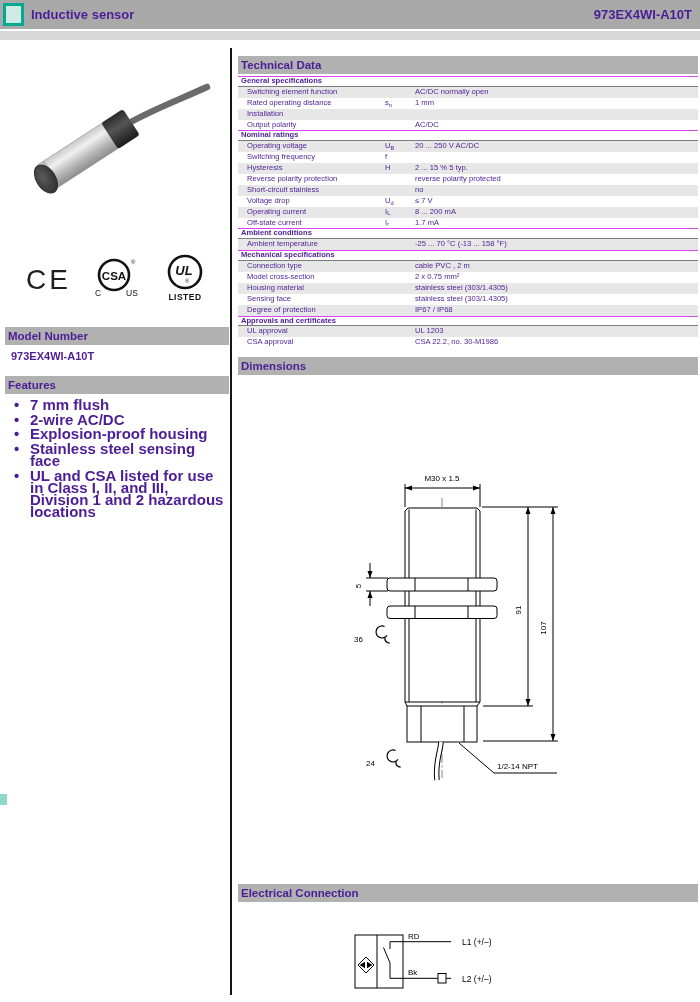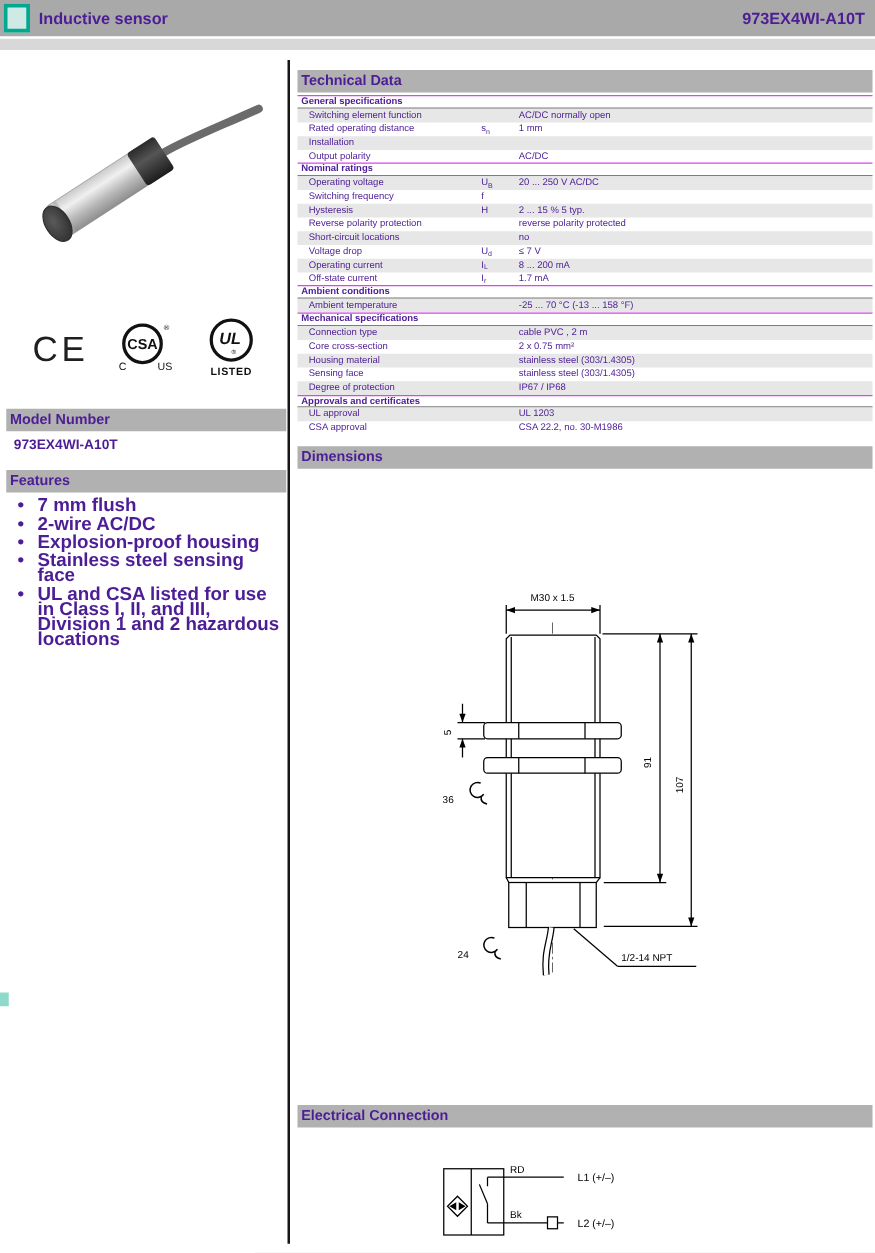--- a/index.html
+++ b/index.html
@@ -181,21 +181,21 @@
         <div class="c3">2 ... 15  % 5  typ.</div>
       </div>
 
       <div class="trow">
         <div class="c1">Reverse polarity protection</div>
         <div class="c2"><span></span><span class="subs"></span></div>
         <div class="c3">reverse polarity protected</div>
       </div>
 
       <div class="trow shaded">
-        <div class="c1">Short-circuit locations</div>
+        <div class="c1">Short-circuit stainless</div>
         <div class="c2"><span></span><span class="subs"></span></div>
         <div class="c3">no</div>
       </div>
 
       <div class="trow">
         <div class="c1">Voltage drop</div>
         <div class="c2"><span>U</span><span class="subs">d</span></div>
         <div class="c3">≤ 7 V</div>
       </div>
 
@@ -227,21 +227,21 @@
 
       </div>
 
       <div class="trow shaded">
         <div class="c1">Connection type</div>
         <div class="c2"><span></span><span class="subs"></span></div>
         <div class="c3">cable PVC , 2 m</div>
       </div>
 
       <div class="trow">
-        <div class="c1">Core cross-section</div>
+        <div class="c1">Model cross-section</div>
         <div class="c2"><span></span><span class="subs"></span></div>
         <div class="c3">2 x 0.75 mm²</div>
       </div>
 
       <div class="trow shaded">
         <div class="c1">Housing material</div>
         <div class="c2"><span></span><span class="subs"></span></div>
         <div class="c3">stainless steel (303/1.4305)</div>
       </div>
 

